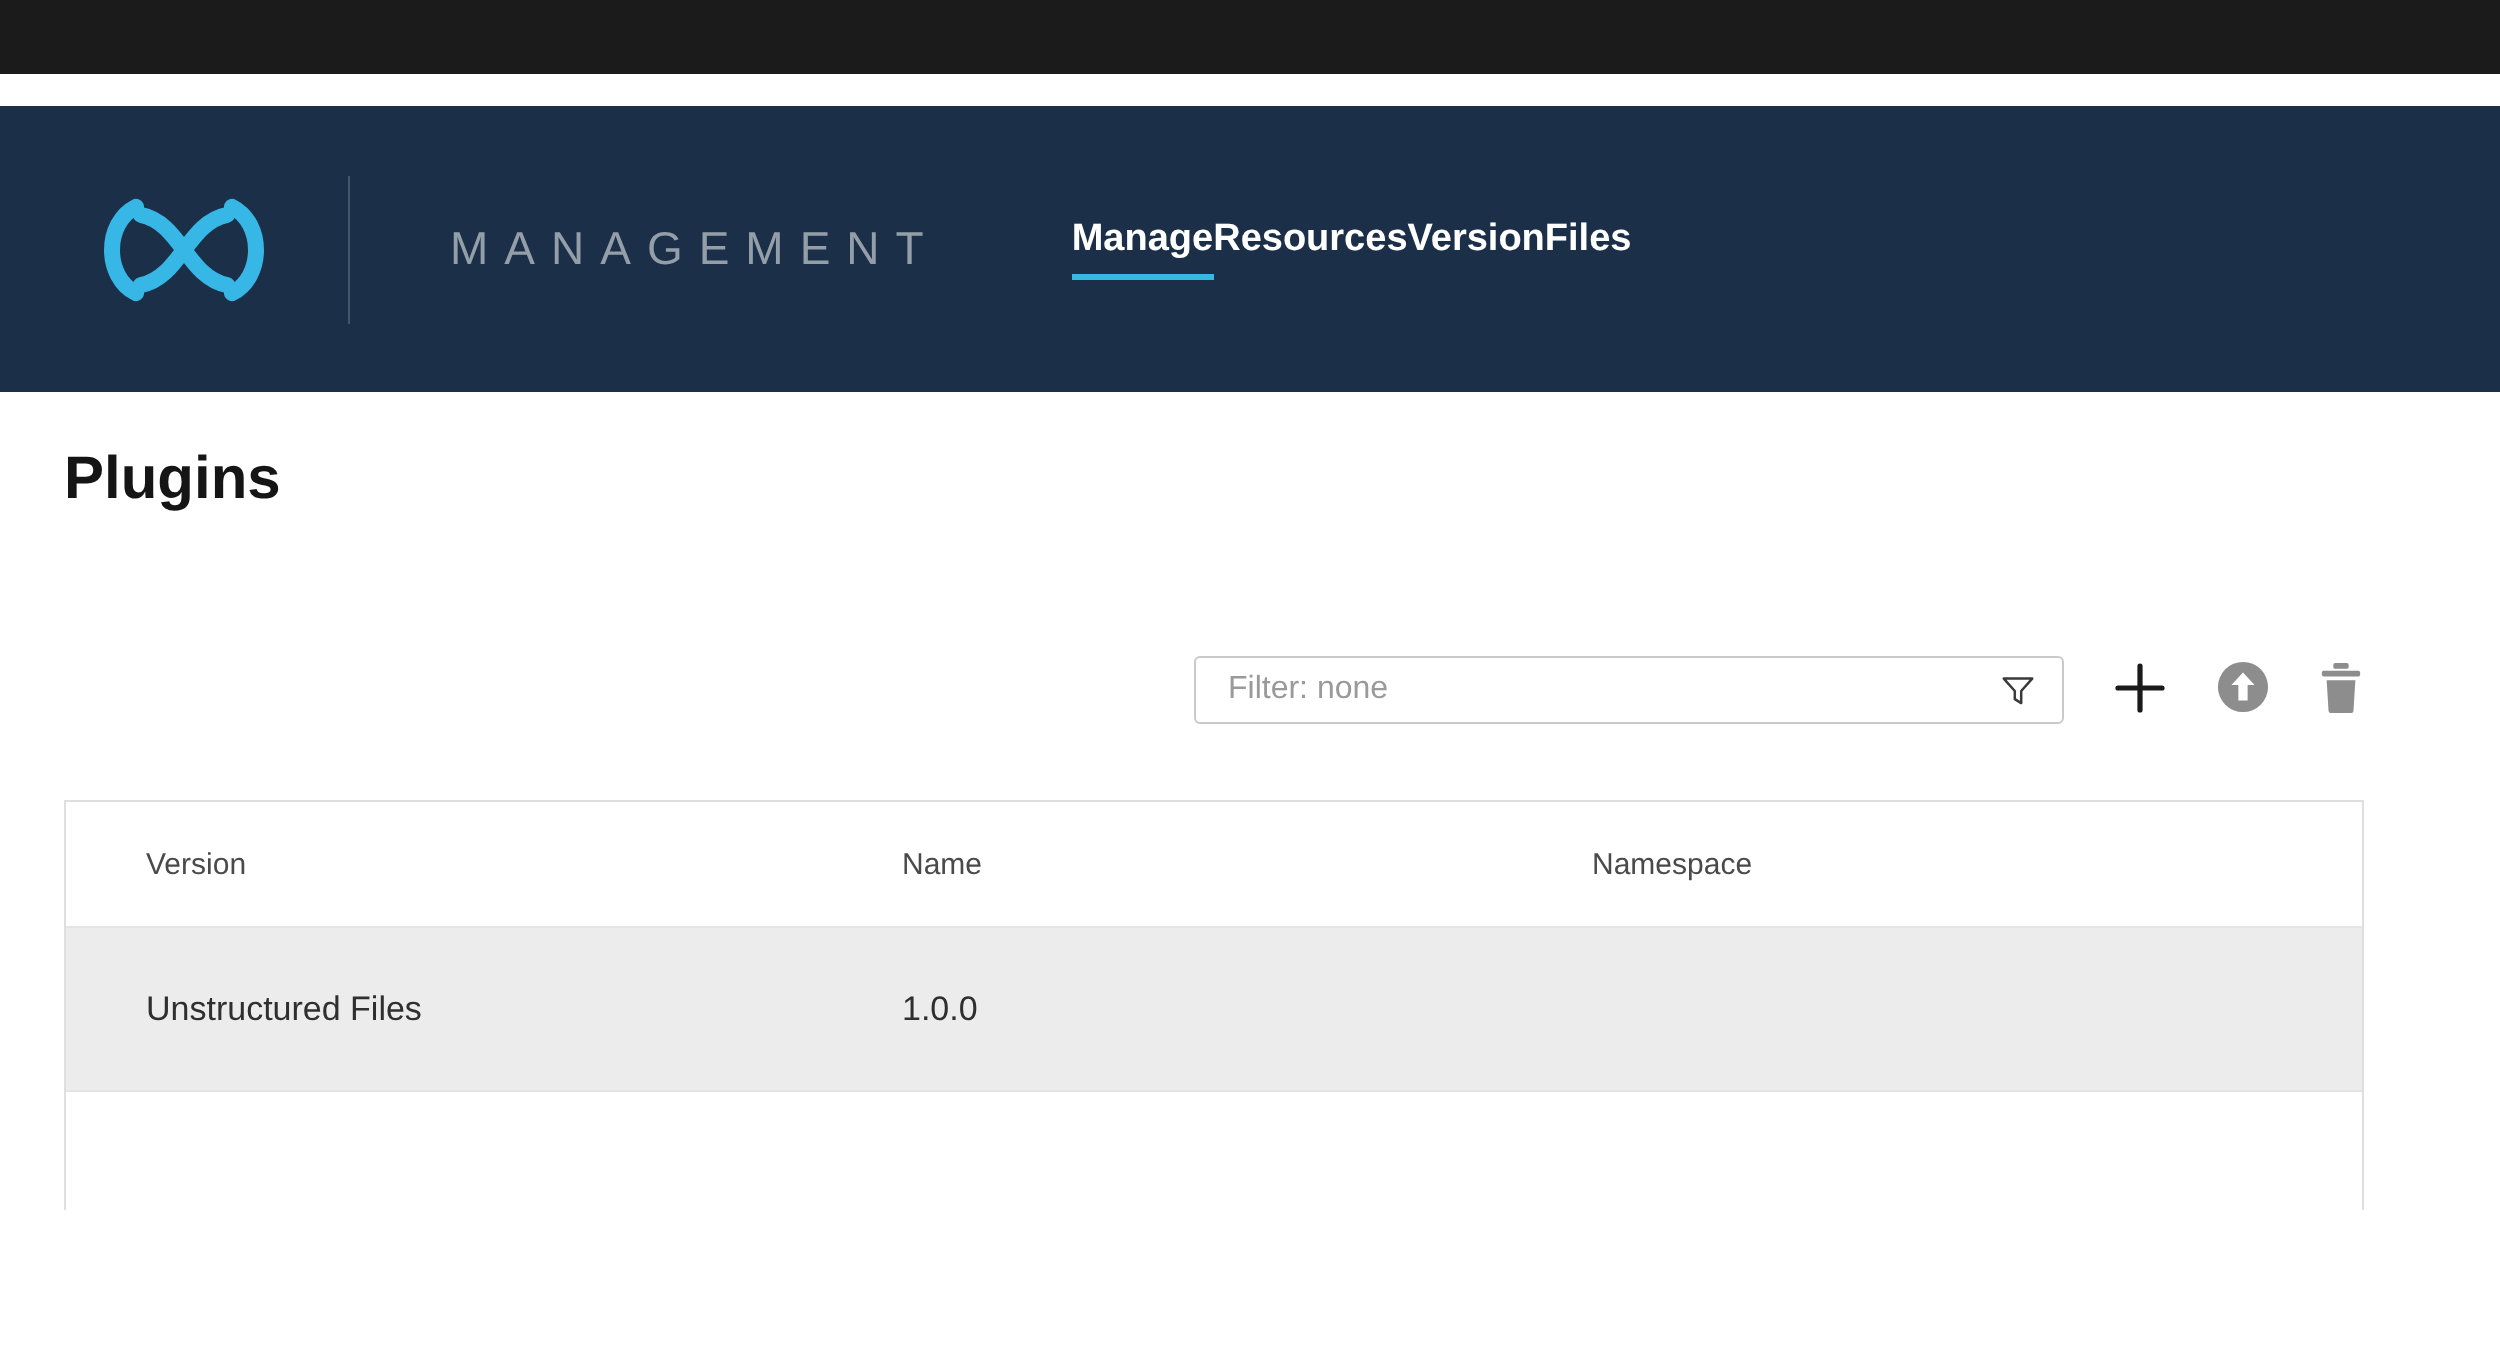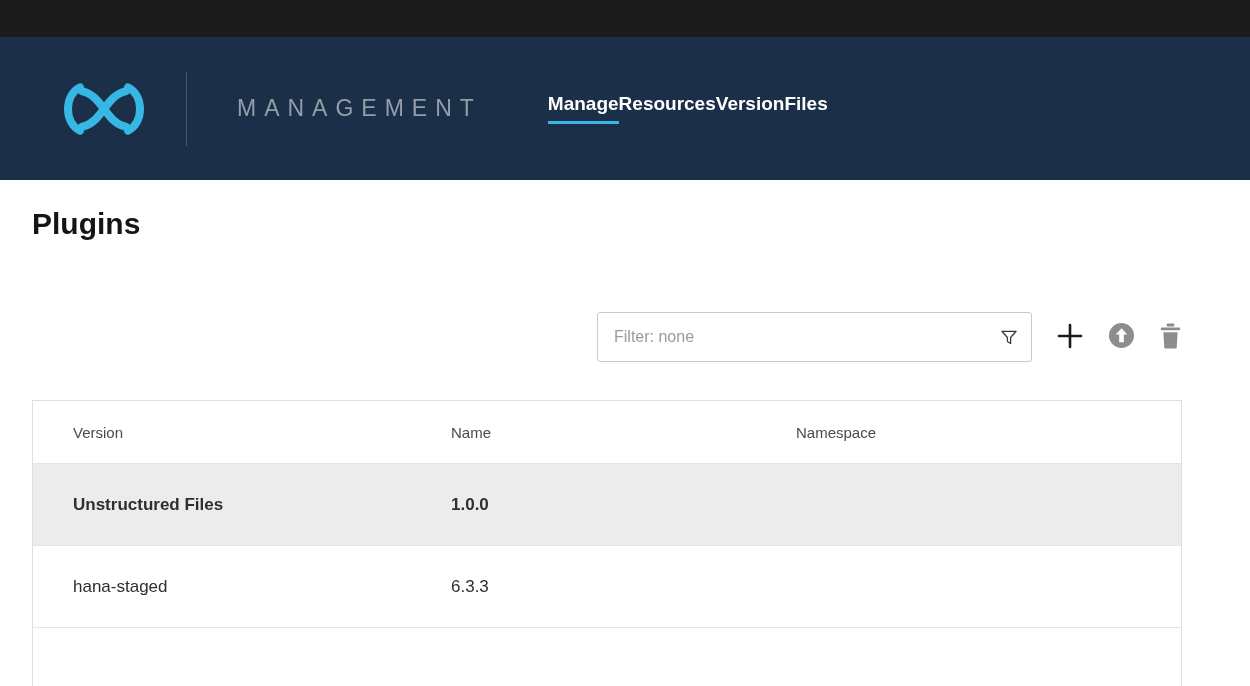--- a/index.html
+++ b/index.html
@@ -11,21 +11,22 @@
     font-family: "Liberation Sans", sans-serif;
   }
 
   
   .top-strip { height: 37px; background: #1b1b1b; width: 100%; }
 
   
   .app-header {
     height: 143px; background: #1b3048;
     display: flex; align-items: center;
-    padding-left: 56px;
+    padding-left: 44px;
+    margin-top: 16px;
   }
   .logo { display: flex; align-items: center; cursor: pointer; }
   .header-divider { width: 1px; height: 74px; background: #46566a; margin: 0 50px 0 34px; }
   .brand {
     color: #939ea9; font-size: 23px; letter-spacing: 8px;
     font-weight: normal; white-space: nowrap;
   }
   .main-nav { display: flex; margin-left: 66px; align-items: center; }
   .nav-item {
     color: #ffffff; font-weight: bold; font-size: 19px;
@@ -41,21 +42,21 @@
     font-size: 30px; line-height: 36px; font-weight: bold;
     color: #151515;
   }
 
   .toolbar {
     margin-top: 70px;
     display: flex; justify-content: flex-end; align-items: center;
     gap: 24px;
   }
   .filter-box {
-    width: 435px; height: 50px;
+    width: 435px; height: 34px;
     border: 1px solid #c9c9c9; border-radius: 3px;
     background: #fff;
     display: flex; align-items: center;
     padding: 0 14px;
   }
   .filter-box input {
     flex: 1; border: none; outline: none;
     font-size: 16px; color: #333;
     font-family: "Liberation Sans", sans-serif;
     background: transparent;
@@ -79,21 +80,21 @@
   }
   .trow {
     height: 82px;
     display: grid; grid-template-columns: 378px 345px 1fr;
     align-items: center;
     padding-left: 40px;
     font-size: 17px; color: #2f2f2f;
     border-top: 1px solid #e4e4e4;
     cursor: pointer;
   }
-  .trow.shaded { background: #ececec; font-weight: bold; }
+  .trow.shaded { background: #ececec; }
   .partial-row { height: 60px; border-top: 1px solid #e4e4e4; }
 </style>
 </head>
 <body>
 
 <div class="top-strip"></div>
 
 <header class="app-header">
   <div class="logo">
     <svg width="96" height="58" viewBox="0 0 120 70" fill="none" aria-hidden="true">
@@ -164,21 +165,16 @@
       <div class="cell">Name</div>
       <div class="cell">Namespace</div>
     </div>
 
     <div class="trow shaded">
       <div class="cell">Unstructured Files</div>
       <div class="cell">1.0.0</div>
       <div class="cell"></div>
     </div>
 
-    <div class="trow">
-      <div class="cell">hana-staged</div>
-      <div class="cell">6.3.3</div>
-      <div class="cell"></div>
-    </div>
 
     <div class="partial-row"></div>
   </div>
 </main>
 
 </body></html>

